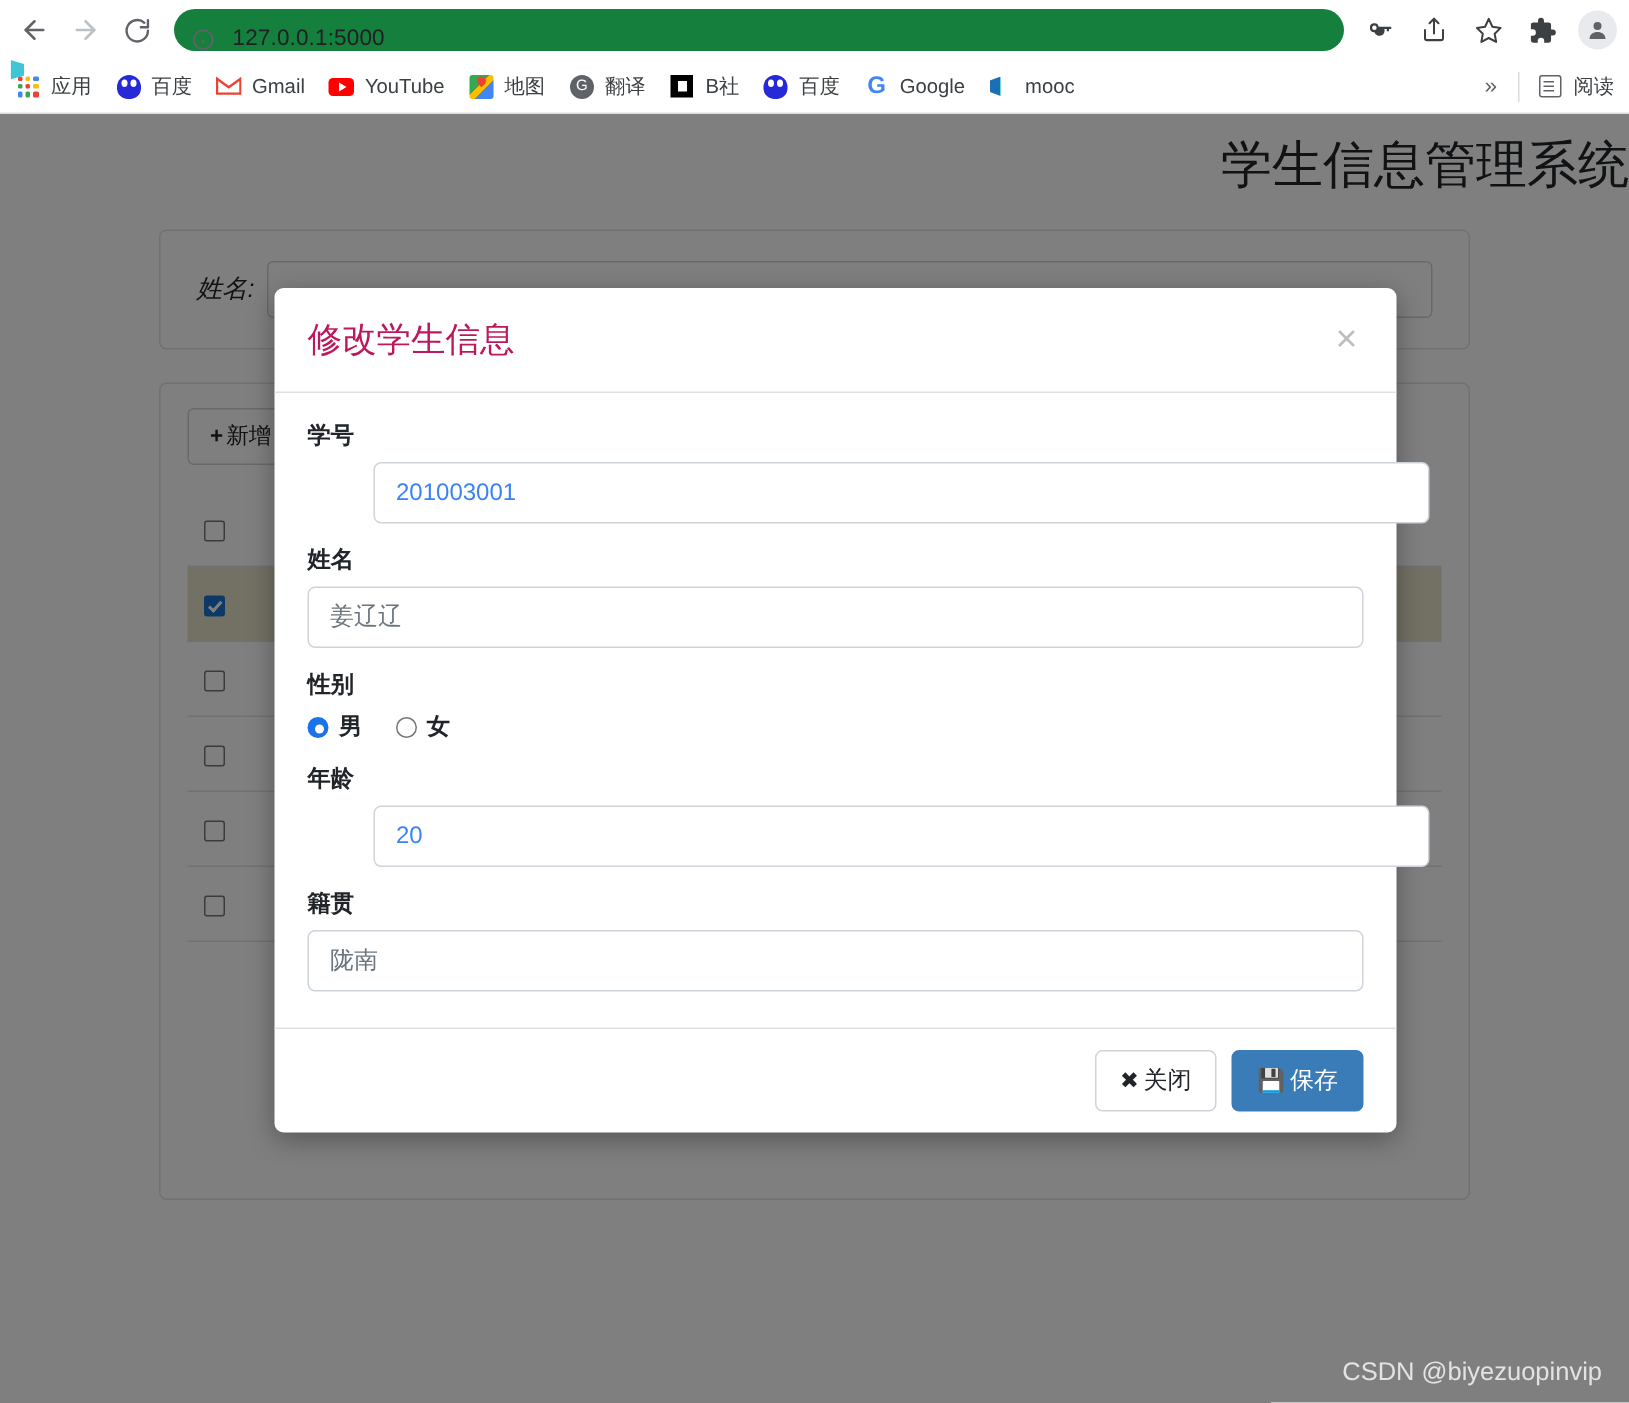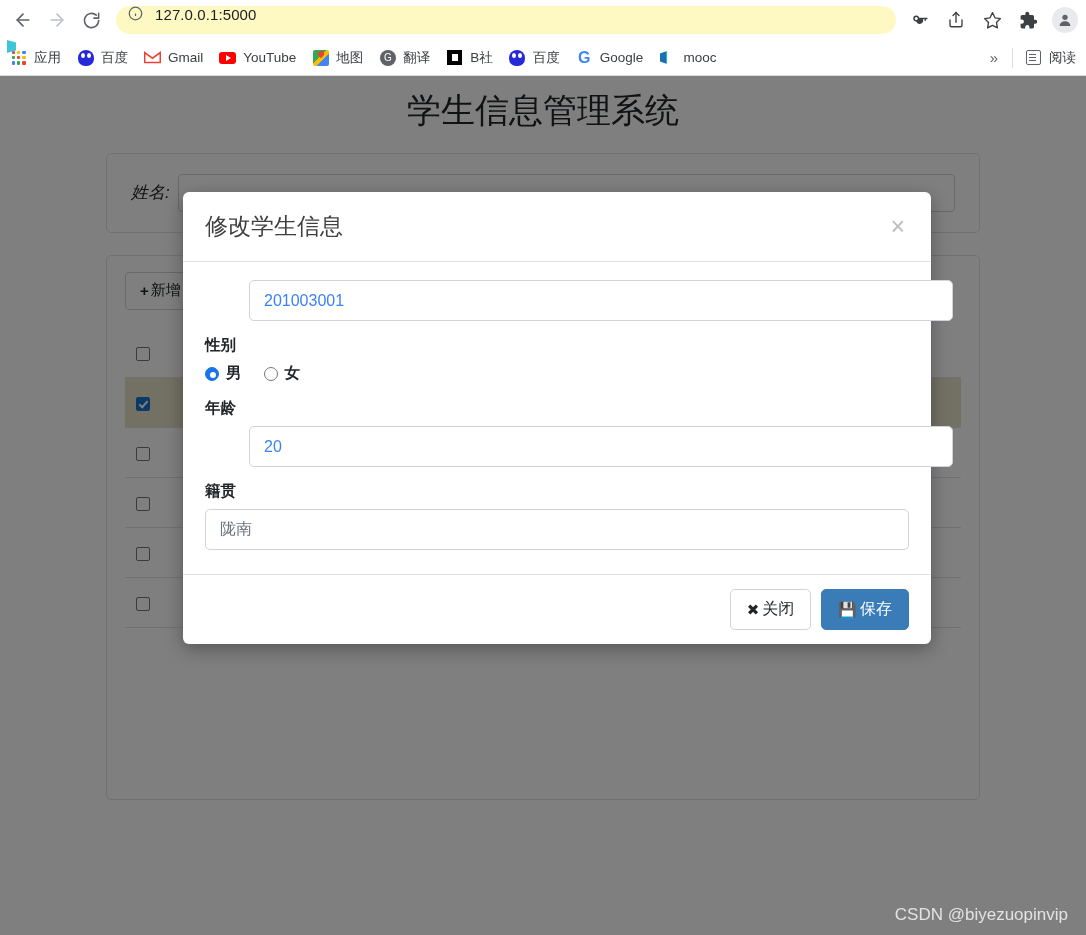--- a/index.html
+++ b/index.html
@@ -30,24 +30,24 @@
     width: 30px; height: 30px;
     display: flex; align-items: center; justify-content: center;
     margin-right: 4px;
     border-radius: 50%;
     flex: none;
   }
   .nav-btn svg { display: block; }
   .omnibox {
     flex: 1 1 auto;
     height: 28px;
-    background: #fef9c3;
+    background: #15803d;
     border-radius: 14px;
     display: flex;
-    align-items: flex-start;
+    align-items: flex-end;
     padding: 0 12px;
     margin-left: 6px;
     margin-right: 6px;
     min-width: 0;
   }
   .omnibox .info-circle { flex: none; margin-right: 12px; display:flex; }
   .omnibox .url-text {
     font-size: 15px;
     color: #202124;
     white-space: nowrap;
@@ -168,21 +168,21 @@
     height: 859px;
     background: #ffffff;
     overflow: hidden;
   }
   .page-content {
     position: absolute; inset: 0;
     background: #ffffff;
     padding-top: 14px;
   }
   .page-title {
-    text-align: center;
+    text-align: right;
     font-size: 34px;
     font-weight: 400;
     color: #212529;
     margin: 0;
     line-height: 1.2;
   }
   .panel {
     margin: 22px 106px 0 106px;
     border: 1px solid #dee2e6;
     border-radius: 5px;
@@ -244,21 +244,21 @@
     z-index: 30;
     box-shadow: 0 5px 18px rgba(0,0,0,0.32);
   }
   .modal-header {
     height: 70px;
     display: flex; align-items: center;
     padding: 0 22px;
     border-bottom: 1px solid #dee2e6;
   }
   .modal-title {
-    font-size: 23px; font-weight: 400; color: #404040;
+    font-size: 23px; font-weight: 400; color: #be185d;
     flex: 1 1 auto;
   }
   .modal-close {
     font-size: 25px; color: #bdbdbd; line-height: 1;
     background: none; border: none; cursor: pointer; padding: 0 4px;
   }
   .modal-body { padding: 18px 22px 10px 22px; }
   .form-group { margin-bottom: 14px; }
   .form-label {
     display: block;
@@ -541,23 +541,28 @@
 
   <div class="modal">
     <div class="modal-header">
       <span class="modal-title">修改学生信息</span>
       <button class="modal-close">×</button>
     </div>
 
     <div class="modal-body">
 
       <div class="form-group">
+        <label class="form-label">学号</label>
         <input class="form-control filled" type="text" value="201003001" style="">
       </div>
 
+      <div class="form-group">
+        <label class="form-label">姓名</label>
+        <input class="form-control" type="text" value="姜辽辽" style="">
+      </div>
 
       <div class="form-group">
         <label class="form-label">性别</label>
         <div class="radio-row">
           <span class="radio-item">
             <span class="rd on"></span>
             <span class="radio-label">男</span>
           </span>
           <span class="radio-item">
             <span class="rd"></span>

